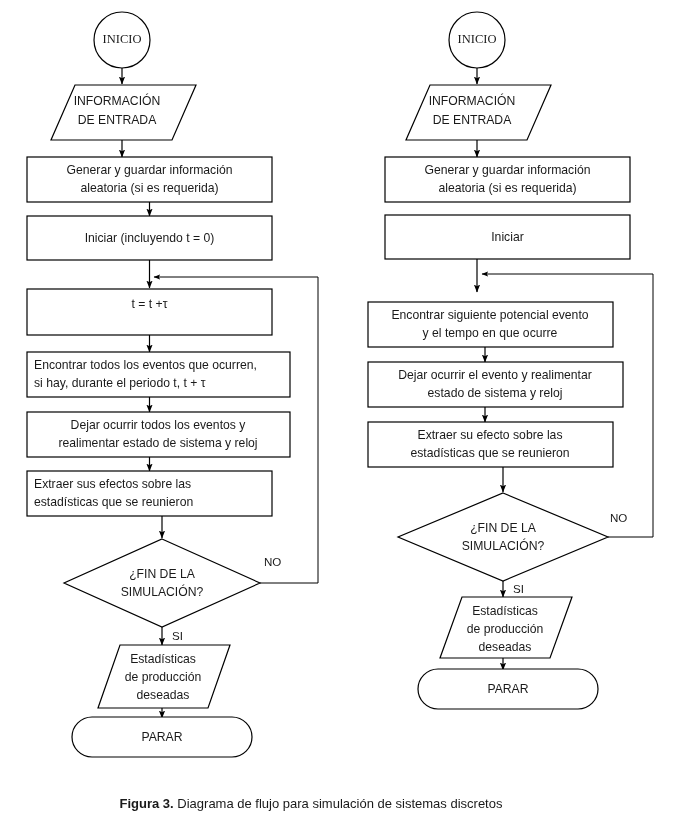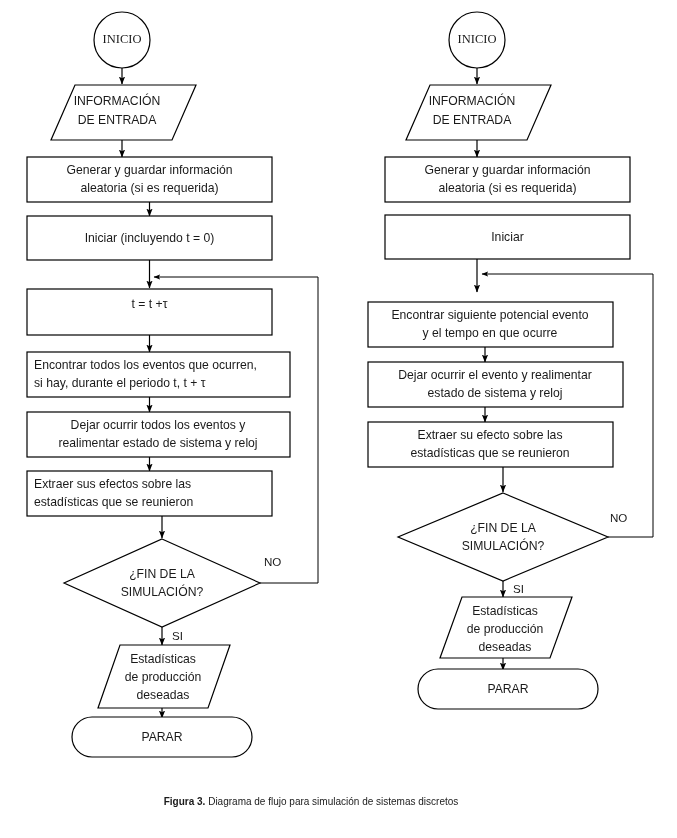--- a/index.html
+++ b/index.html
@@ -58,21 +58,21 @@
   .txt-small {
     font-size: 11.6px;
   }
   .caption {
     position: absolute;
     left: 0;
     top: 796px;
     width: 622px;
     text-align: center;
     font-family: "Liberation Sans", sans-serif;
-    font-size: 10px;
+    font-size: 13px;
     color: #1a1a1a;
   }
   .caption b {
     font-weight: bold;
   }
 </style>
 </head>
 <body>
 
 <div id="figure-root">

